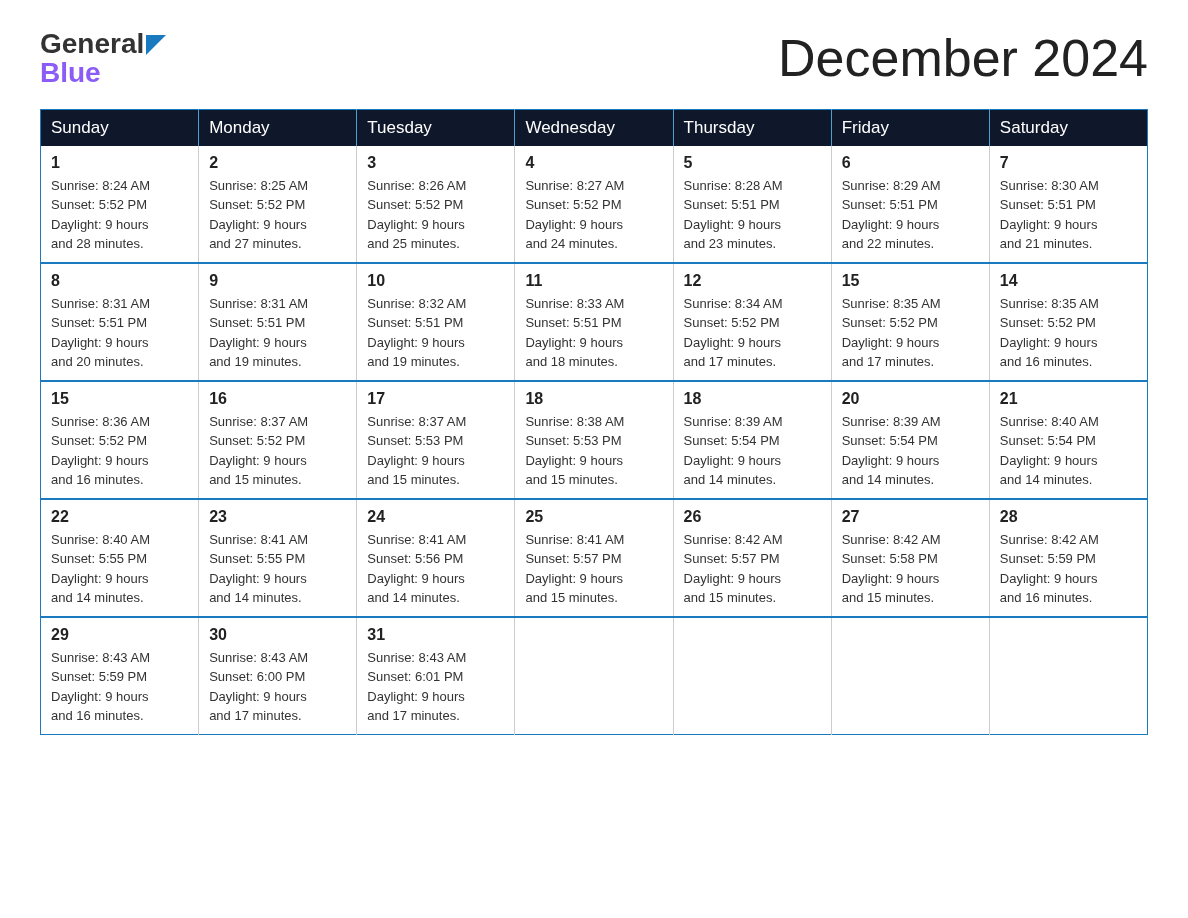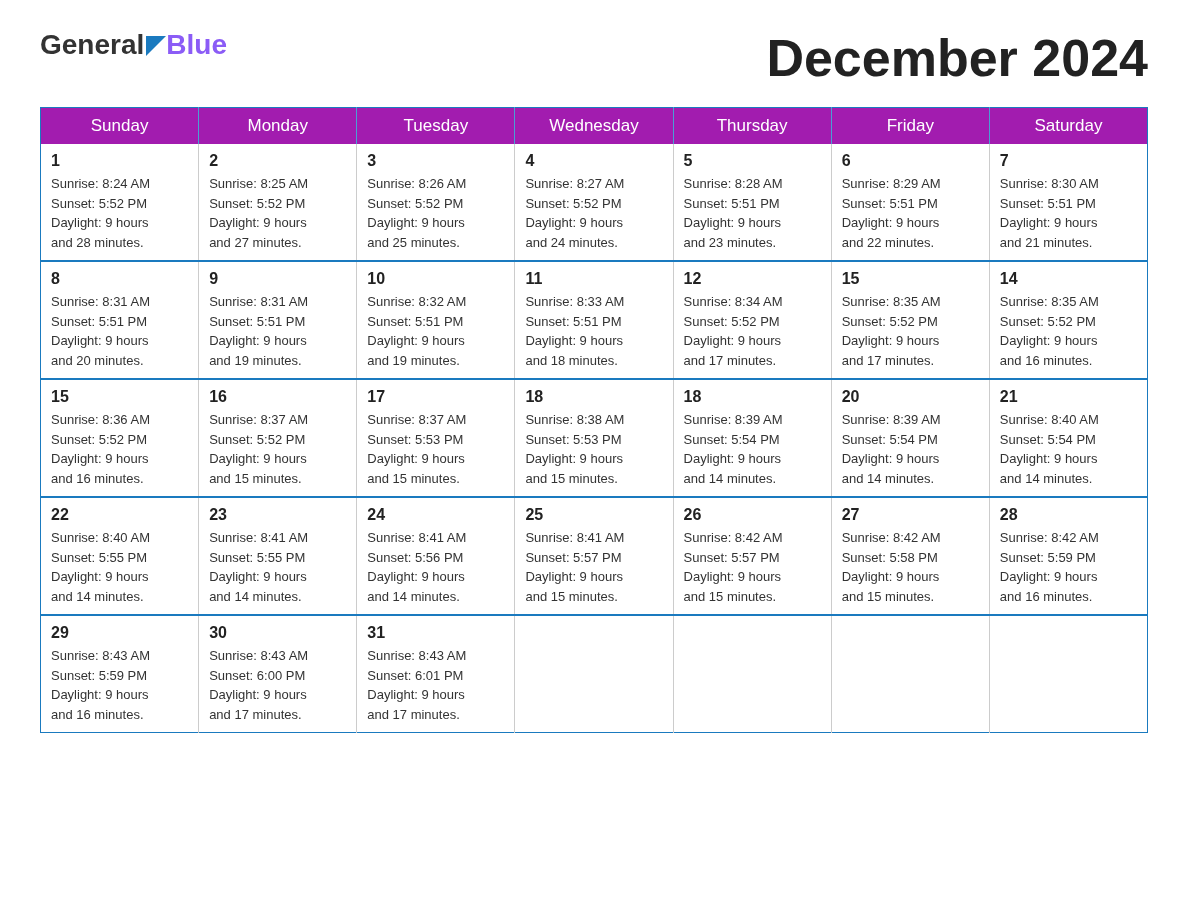--- a/index.html
+++ b/index.html
@@ -24,52 +24,52 @@
     }
     .logo-blue-text {
       font-size: 28px;
       font-weight: bold;
       color: #8b5cf6;
       display: block;
       line-height: 1.1;
     }
     .logo-wrapper {
       display: flex;
-      flex-direction: row;
+      flex-direction: column;
     }
     .logo-row1 {
       display: flex;
       align-items: center;
     }
     .title-block {
       text-align: right;
     }
     .month-title {
       font-size: 52px;
-      font-weight: bold;
+      font-weight: normal;
       color: #222;
       line-height: 1.1;
     }
     .location-title {
       font-size: 22px;
       color: #555;
       margin-top: 4px;
     }
     .calendar {
       width: 100%;
       border-collapse: collapse;
       border: 1px solid #1a7abf;
     }
     .calendar thead tr th {
-      background-color: #a21caf;
+      background-color: #0f172a;
       color: #fff;
       font-size: 17px;
       font-weight: normal;
       padding: 8px 10px;
-      text-align: center;
+      text-align: left;
       border-right: 1px solid #4a9fd4;
     }
     .calendar thead tr th:last-child {
       border-right: none;
     }
     .calendar tbody tr td {
       vertical-align: top;
       padding: 8px 10px;
       border-right: 1px solid #ccc;
       border-bottom: 2px solid #1a7abf;

